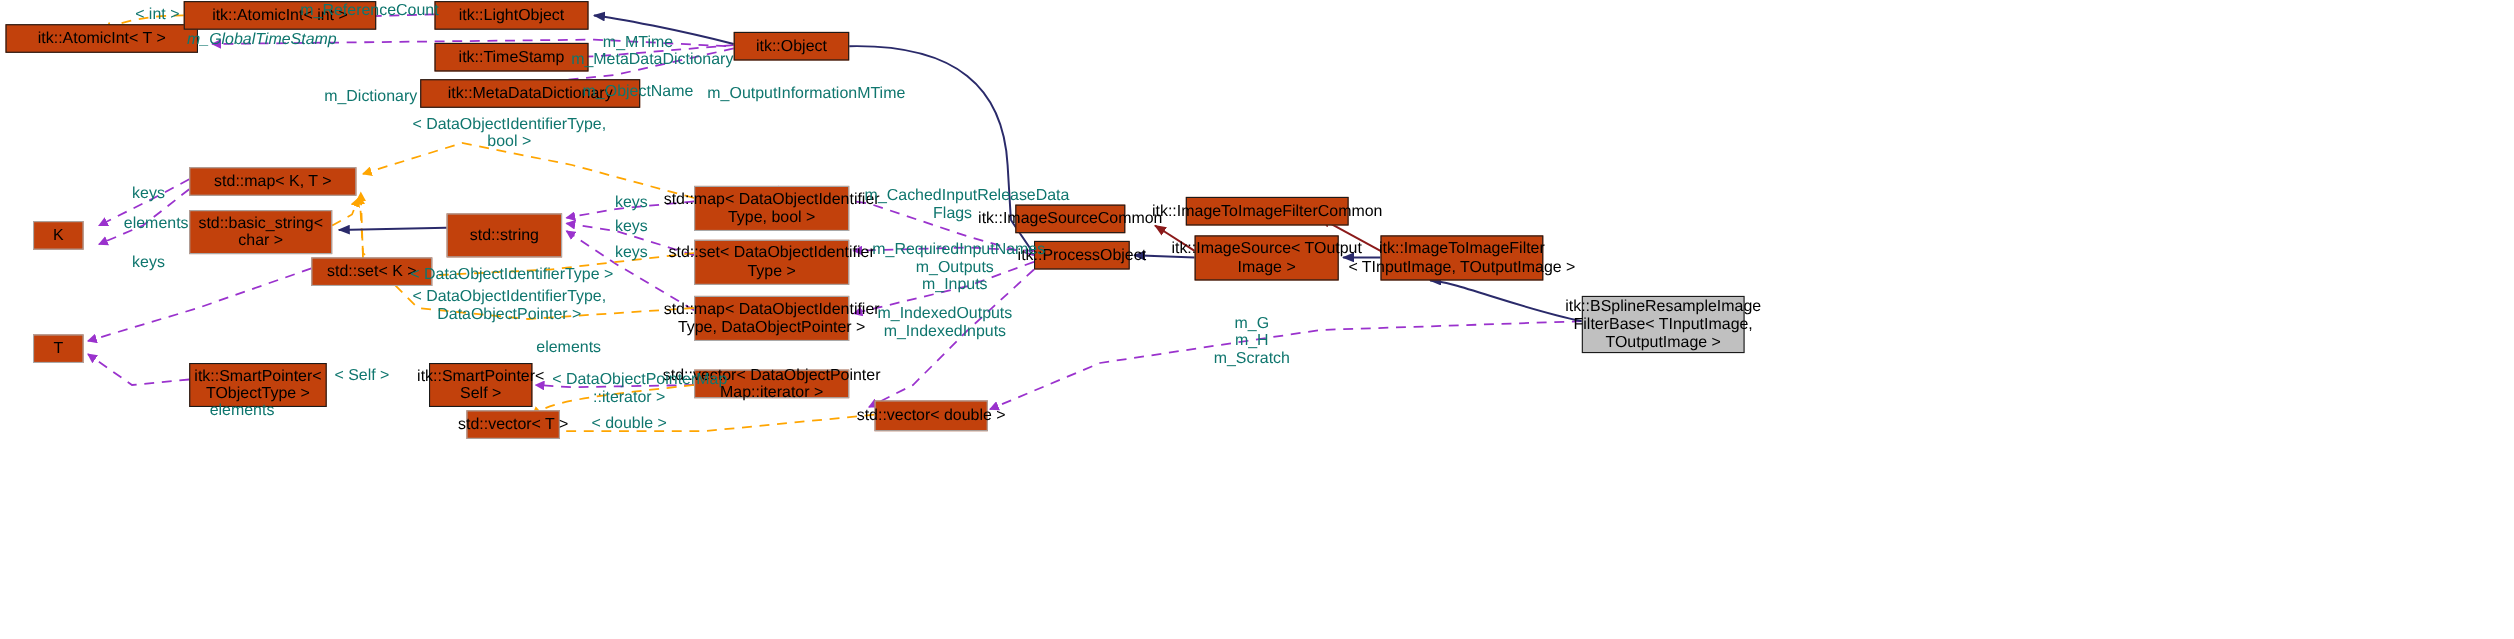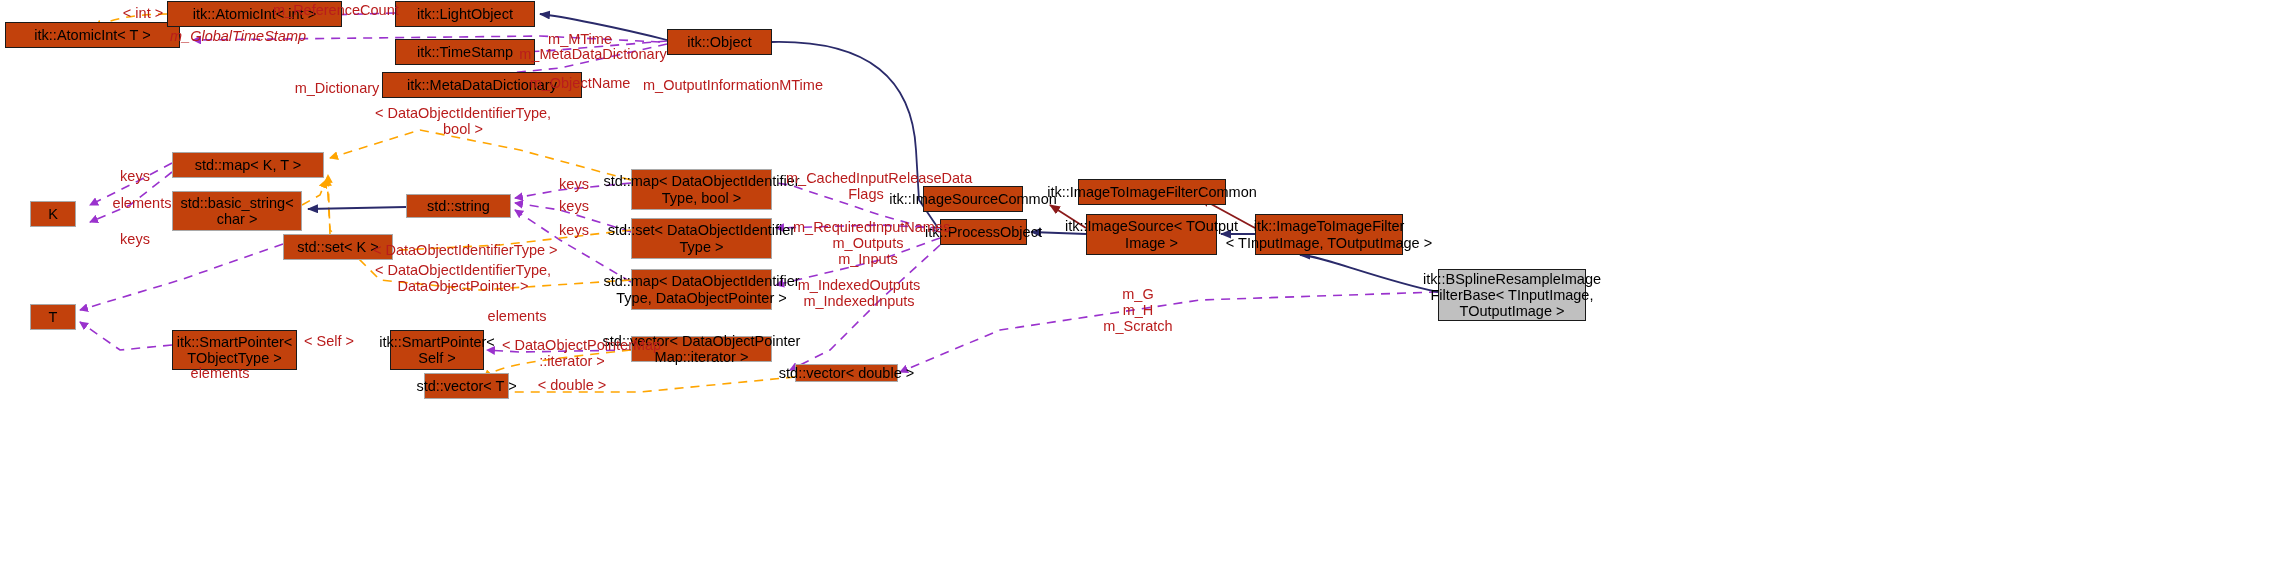--- a/index.html
+++ b/index.html
@@ -17,21 +17,21 @@
     line-height:1.12;
     padding:2px 5px;
     white-space:pre;
   }
   .node.dark{border:1.5px solid #1a1a1a;}
   .node.gray{border:1.5px solid #a9a9a9;}
   .node.shade{background:#c0c0c0;border:1.5px solid #1a1a1a;}
   .edgelabel{
     position:absolute;
     font-size:14.5px;
-    color:#b91c1c;
+    color:#0f766e;
     white-space:pre;
     text-align:center;
     line-height:1.12;
     background:transparent;
   }
 </style>
 </head>
 <body>
 
 <div id="stage">
@@ -111,35 +111,35 @@
   <div class="node dark" style="left:395px;top:1px;width:140px;height:26px;"><span>itk::LightObject</span></div>
   <div class="node dark" style="left:667px;top:29px;width:105px;height:26px;"><span>itk::Object</span></div>
   <div class="node dark" style="left:395px;top:39px;width:140px;height:26px;"><span>itk::TimeStamp</span></div>
   <div class="node dark" style="left:382px;top:72px;width:200px;height:26px;"><span>itk::MetaDataDictionary</span></div>
   <div class="node gray" style="left:172px;top:152px;width:152px;height:26px;"><span>std::map&lt; K, T &gt;</span></div>
   <div class="node gray" style="left:172px;top:191px;width:130px;height:40px;"><span>std::basic_string&lt;
 char &gt;</span></div>
   <div class="node gray" style="left:30px;top:201px;width:46px;height:26px;"><span>K</span></div>
   <div class="node gray" style="left:30px;top:304px;width:46px;height:26px;"><span>T</span></div>
   <div class="node gray" style="left:283px;top:234px;width:110px;height:26px;"><span>std::set&lt; K &gt;</span></div>
-  <div class="node gray" style="left:406px;top:194px;width:105px;height:24px;"><span>std::string</span></div>
+  <div class="node gray" style="left:406px;top:194px;width:105px;height:40px;"><span>std::string</span></div>
   <div class="node gray" style="left:631px;top:169px;width:141px;height:41px;"><span>std::map&lt; DataObjectIdentifier
 Type, bool &gt;</span></div>
   <div class="node gray" style="left:631px;top:218px;width:141px;height:41px;"><span>std::set&lt; DataObjectIdentifier
 Type &gt;</span></div>
   <div class="node gray" style="left:631px;top:269px;width:141px;height:41px;"><span>std::map&lt; DataObjectIdentifier
 Type, DataObjectPointer &gt;</span></div>
   <div class="node dark" style="left:172px;top:330px;width:125px;height:40px;"><span>itk::SmartPointer&lt;
 TObjectType &gt;</span></div>
   <div class="node dark" style="left:390px;top:330px;width:94px;height:40px;"><span>itk::SmartPointer&lt;
 Self &gt;</span></div>
   <div class="node gray" style="left:631px;top:336px;width:141px;height:26px;"><span>std::vector&lt; DataObjectPointer
 Map::iterator &gt;</span></div>
   <div class="node gray" style="left:396px;top:373px;width:85px;height:26px;margin-left:28px;"><span>std::vector&lt; T &gt;</span></div>
-  <div class="node gray" style="left:795px;top:364px;width:103px;height:18px;"><span>std::vector&lt; double &gt;</span></div>
+  <div class="node gray" style="left:795px;top:364px;width:103px;height:28px;"><span>std::vector&lt; double &gt;</span></div>
   <div class="node dark" style="left:923px;top:186px;width:100px;height:26px;"><span>itk::ImageSourceCommon</span></div>
   <div class="node dark" style="left:940px;top:219px;width:87px;height:26px;"><span>itk::ProcessObject</span></div>
   <div class="node dark" style="left:1078px;top:179px;width:148px;height:26px;"><span>itk::ImageToImageFilterCommon</span></div>
   <div class="node dark" style="left:1086px;top:214px;width:131px;height:41px;"><span>itk::ImageSource&lt; TOutput
 Image &gt;</span></div>
   <div class="node dark" style="left:1255px;top:214px;width:148px;height:41px;"><span>itk::ImageToImageFilter
 &lt; TInputImage, TOutputImage &gt;</span></div>
   <div class="node shade" style="left:1438px;top:269px;width:148px;height:52px;"><span>itk::BSplineResampleImage
 FilterBase&lt; TInputImage,
 TOutputImage &gt;</span></div>

